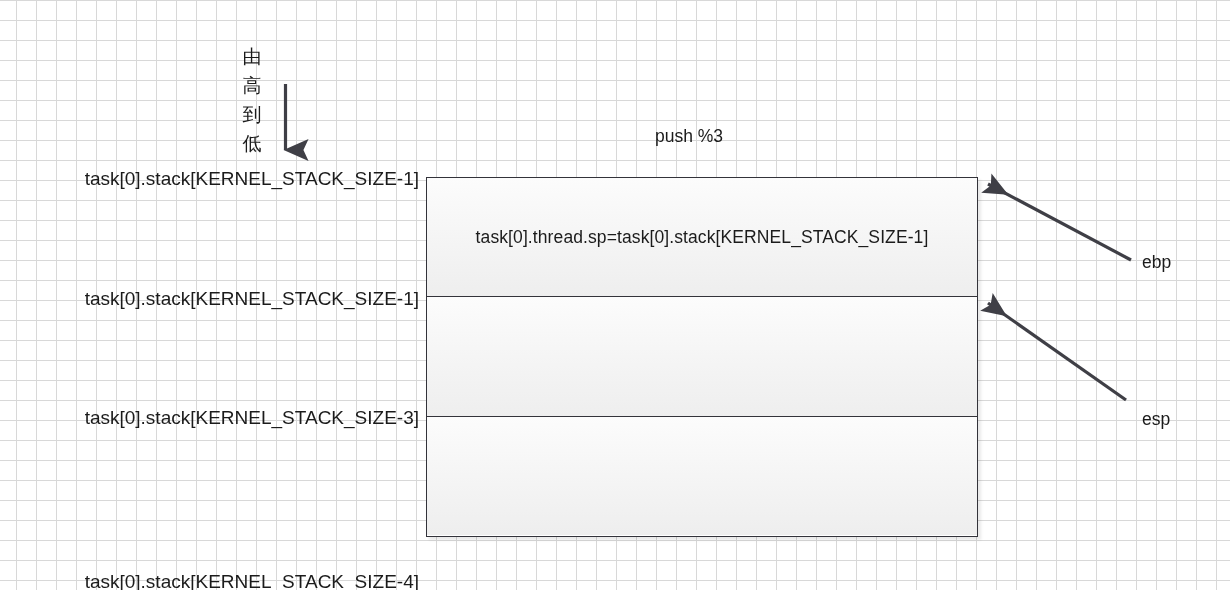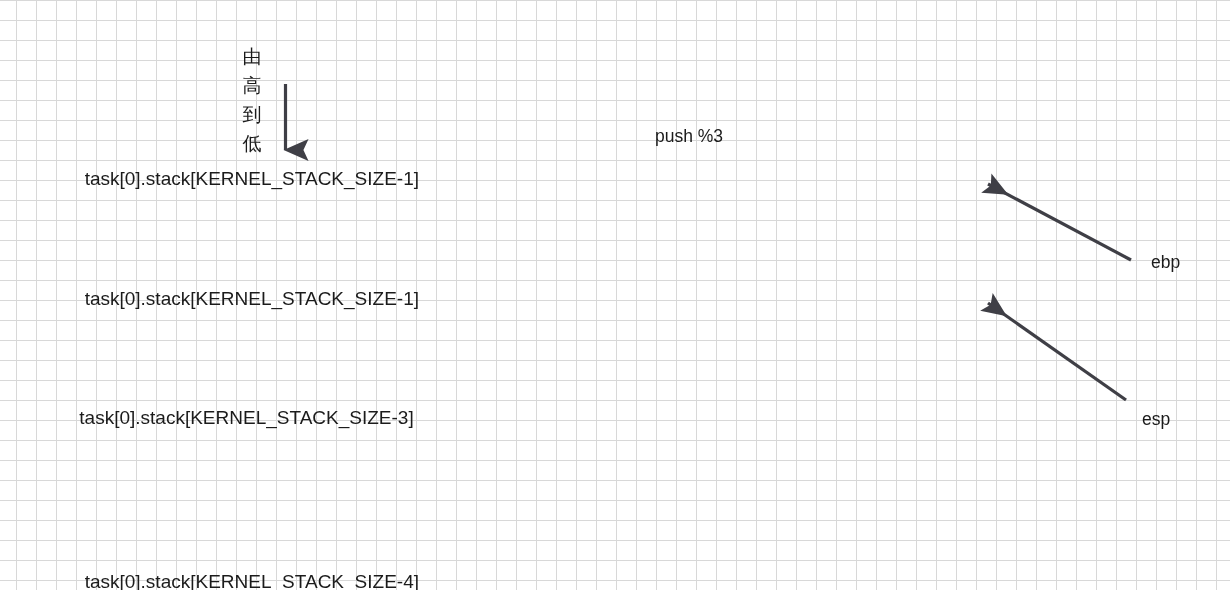--- a/index.html
+++ b/index.html
@@ -60,21 +60,21 @@
   .row-label {
     position: absolute;
     right: 1230px;
     font-size: 19px;
     color: #1b1b1b;
     white-space: nowrap;
     text-align: right;
   }
   .row-label.l1 { left: 74px; top: 168px; width: 345px; }
   .row-label.l2 { left: 74px; top: 288px; width: 345px; }
-  .row-label.l3 { left: 74px; top: 407px; width: 345px; text-align: center; }
+  .row-label.l3 { left: 74px; top: 407px; width: 345px; }
   .row-label.l4 { left: 74px; top: 526px; width: 345px; margin-top: 45px; }
   .row-label { right: auto; }
 
   
   .push-label {
     position: absolute;
     left: 655px;
     top: 126px;
     font-size: 17.5px;
     color: #1b1b1b;
@@ -95,21 +95,21 @@
   }
   .vert-text span { display: block; }
 
   
   .reg-label {
     position: absolute;
     font-size: 17.5px;
     color: #1b1b1b;
     white-space: nowrap;
   }
-  .reg-ebp { left: 1142px; top: 252px; margin-left: 9px; }
+  .reg-ebp { left: 1142px; top: 252px; }
   .reg-esp { left: 1142px; top: 409px; text-align: center; }
 
   
   .overlay {
     position: absolute;
     left: 0;
     top: 0;
     width: 1230px;
     height: 590px;
     pointer-events: none;
@@ -127,20 +127,31 @@
     <span>低</span>
   </div>
 
   <div class="push-label">push %3</div>
 
   <div class="row-label l1">task[0].stack[KERNEL_STACK_SIZE-1]</div>
   <div class="row-label l2">task[0].stack[KERNEL_STACK_SIZE-1]</div>
   <div class="row-label l3">task[0].stack[KERNEL_STACK_SIZE-3]</div>
   <div class="row-label l4">task[0].stack[KERNEL_STACK_SIZE-4]</div>
 
+  <div class="stack-box">
+    <div class="stack-cell cell-1">
+      <span class="cell-text">task[0].thread.sp=task[0].stack[KERNEL_STACK_SIZE-1]</span>
+    </div>
+    <div class="stack-cell cell-2">
+      <span class="cell-text"></span>
+    </div>
+    <div class="stack-cell cell-3">
+      <span class="cell-text"></span>
+    </div>
+  </div>
 
   <div class="reg-label reg-ebp">ebp</div>
   <div class="reg-label reg-esp">esp</div>
 
   <svg class="overlay" viewBox="0 0 1230 590" xmlns="http://www.w3.org/2000/svg">
     <defs>
       <marker id="ah-down" markerWidth="9" markerHeight="9" refX="3.6" refY="7.6" orient="auto" markerUnits="strokeWidth">
         <path d="M0.2,0.4 L3.6,8.2 L7.0,0.4 L3.6,2.0 Z" fill="#3f3f46"></path>
       </marker>
       <marker id="ah-left" markerWidth="9" markerHeight="9" refX="7.6" refY="3.6" orient="auto" markerUnits="strokeWidth">

